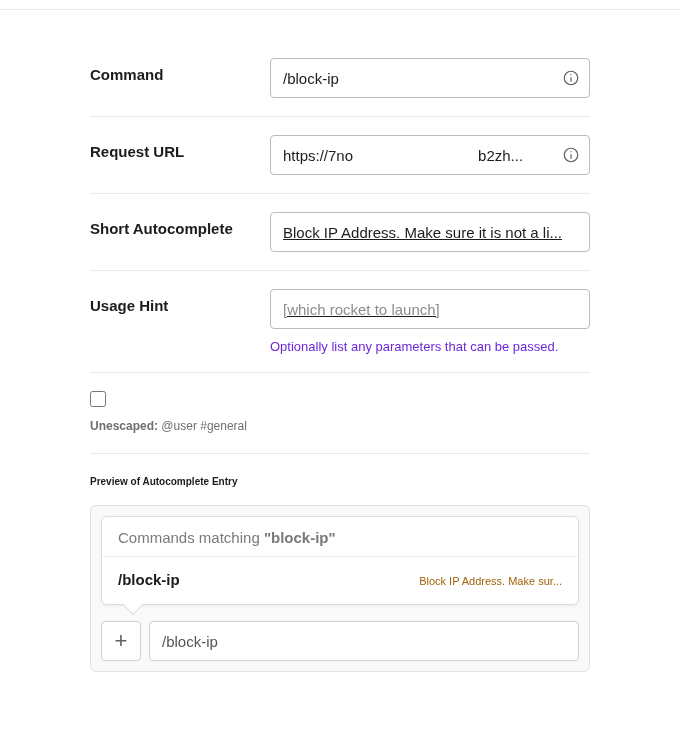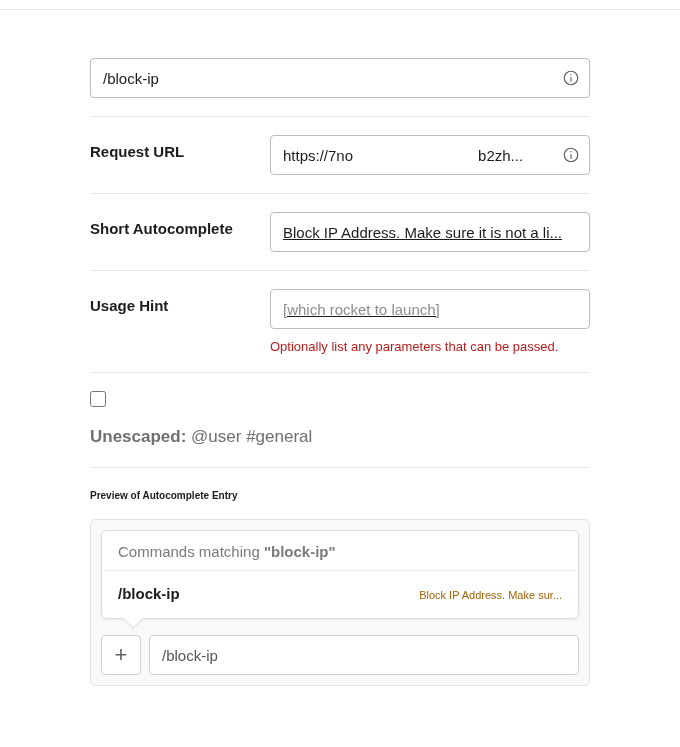--- a/index.html
+++ b/index.html
@@ -59,21 +59,21 @@
     transform: translateY(-50%);
     width: 18px;
     height: 18px;
     display: flex;
     align-items: center;
     justify-content: center;
   }
   .info-icon svg { width: 18px; height: 18px; }
   .helper {
     font-size: 13px;
-    color: #b91c1c;
+    color: #6d28d9;
     margin-top: 10px;
   }
   .escape-row {
     padding: 18px 0 10px 0;
     border-bottom: 1px solid #e8e8e8;
   }
   .escape-head {
     display: flex;
     align-items: center;
     justify-content: space-between;
@@ -82,23 +82,23 @@
     font-weight: 700;
     font-size: 15px;
     color: #1d1c1d;
   }
   .checkbox {
     width: 16px;
     height: 16px;
     margin: 0;
   }
   .escape-sub {
-    font-size: 17px;
+    font-size: 12px;
     color: #6f6f6f;
-    margin-top: 20px;
+    margin-top: 12px;
     margin-bottom: 10px;
   }
   .escape-sub .strong { font-weight: 700; color: #6f6f6f; }
   .preview-title {
     font-weight: 700;
     font-size: 10px;
     margin: 22px 0 18px 0;
   }
   .preview-box {
     border: 1px solid #e1e1e1;
@@ -191,20 +191,21 @@
   }
 </style>
 </head>
 <body>
 
 <div class="topbar"></div>
 
 <div class="container">
 
   <div class="row">
+    <div class="label-col">Command</div>
     <div class="input-col">
       <div class="field-wrap">
         <input class="field" type="text" value="/block-ip" style="">
         <span class="info-icon">
           <svg viewBox="0 0 24 24" fill="none" stroke="#616161" stroke-width="1.6">
             <circle cx="12" cy="12" r="9"></circle>
             <line x1="12" y1="11" x2="12" y2="17"></line>
             <circle cx="12" cy="7.5" r="0.9" fill="#616161" stroke="none"></circle>
           </svg>
         </span>

